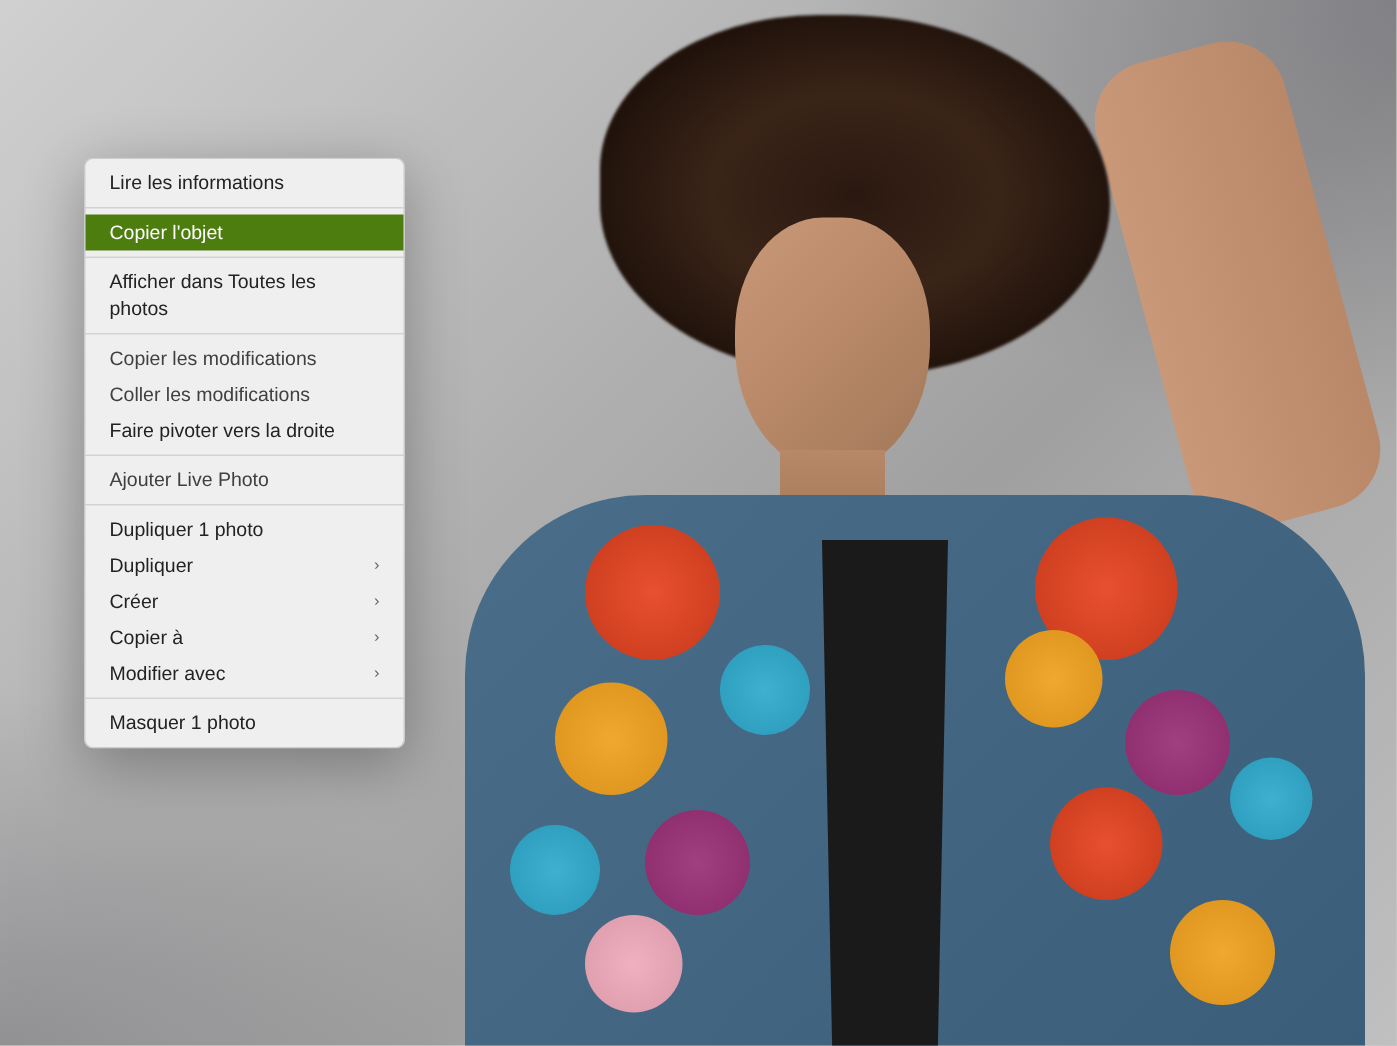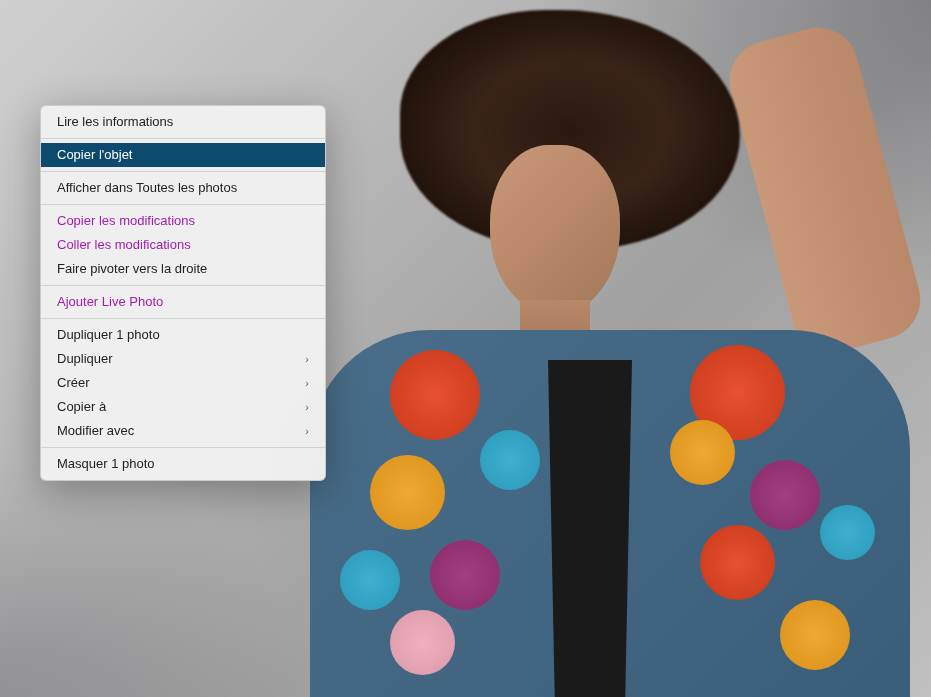--- a/index.html
+++ b/index.html
@@ -129,47 +129,47 @@
     .f7 { top: 210px; left: 120px; width: 70px; height: 70px; background: radial-gradient(circle, #a04080 0%, #903070 70%); }
     .f8 { top: 220px; left: 30px; width: 60px; height: 60px; background: radial-gradient(circle, #40b0d0 0%, #30a0c0 70%); }
     .f9 { top: 195px; left: 390px; width: 75px; height: 75px; background: radial-gradient(circle, #e85030 0%, #d04020 70%); }
     .f10 { top: 280px; left: 80px; width: 65px; height: 65px; background: radial-gradient(circle, #f0b0c0 0%, #e0a0b0 70%); }
     .f11 { top: 270px; left: 470px; width: 70px; height: 70px; background: radial-gradient(circle, #f0a830 0%, #e09820 70%); }
     .f12 { top: 175px; left: 510px; width: 55px; height: 55px; background: radial-gradient(circle, #40b0d0 0%, #30a0c0 70%); }
     
     .context-menu {
       position: absolute;
       top: 105px;
-      left: 40px;
-      width: 286px;
+      left: 56px;
+      width: 214px;
       background: rgba(240, 240, 240, 0.98);
       border: 1px solid rgba(0,0,0,0.15);
       border-radius: 6px;
       box-shadow: 0 10px 40px rgba(0,0,0,0.3);
       padding: 4px 0;
       backdrop-filter: blur(20px);
     }
     
     .menu-item {
       padding: 3px 16px;
       display: flex;
       align-items: center;
       justify-content: space-between;
       color: #222;
       cursor: default;
       line-height: 18px;
     }
     
     .menu-item.highlighted {
-      background: #0c4a6e;
+      background: #4d7c0f;
       color: #fff;
     }
     
     .menu-item.disabled {
-      color: #a21caf;
+      color: #404040;
     }
     
     .menu-separator {
       height: 1px;
       background: rgba(0,0,0,0.12);
       margin: 4px 0;
     }
     
     .chevron {
       font-size: 11px;

